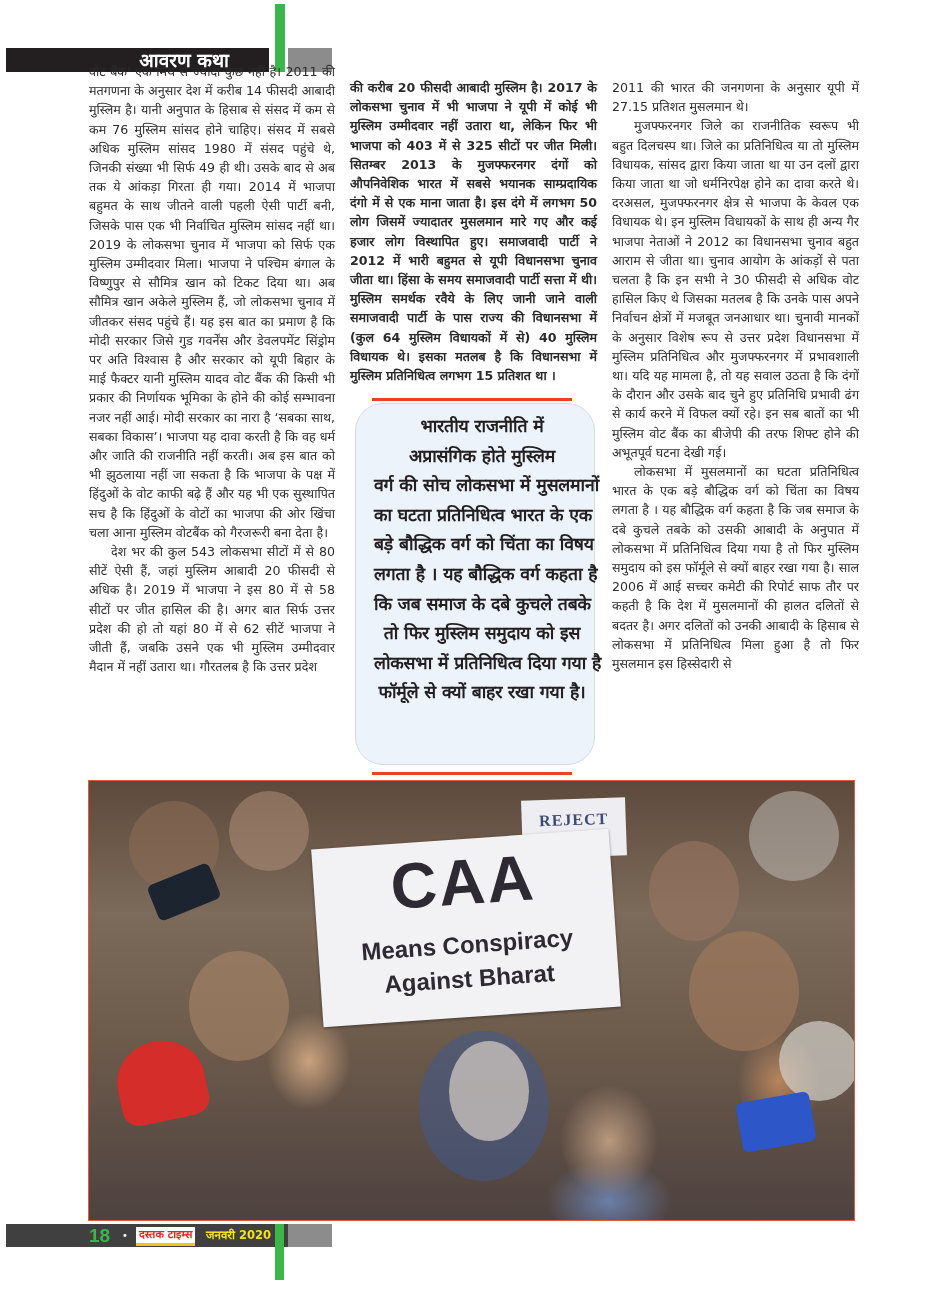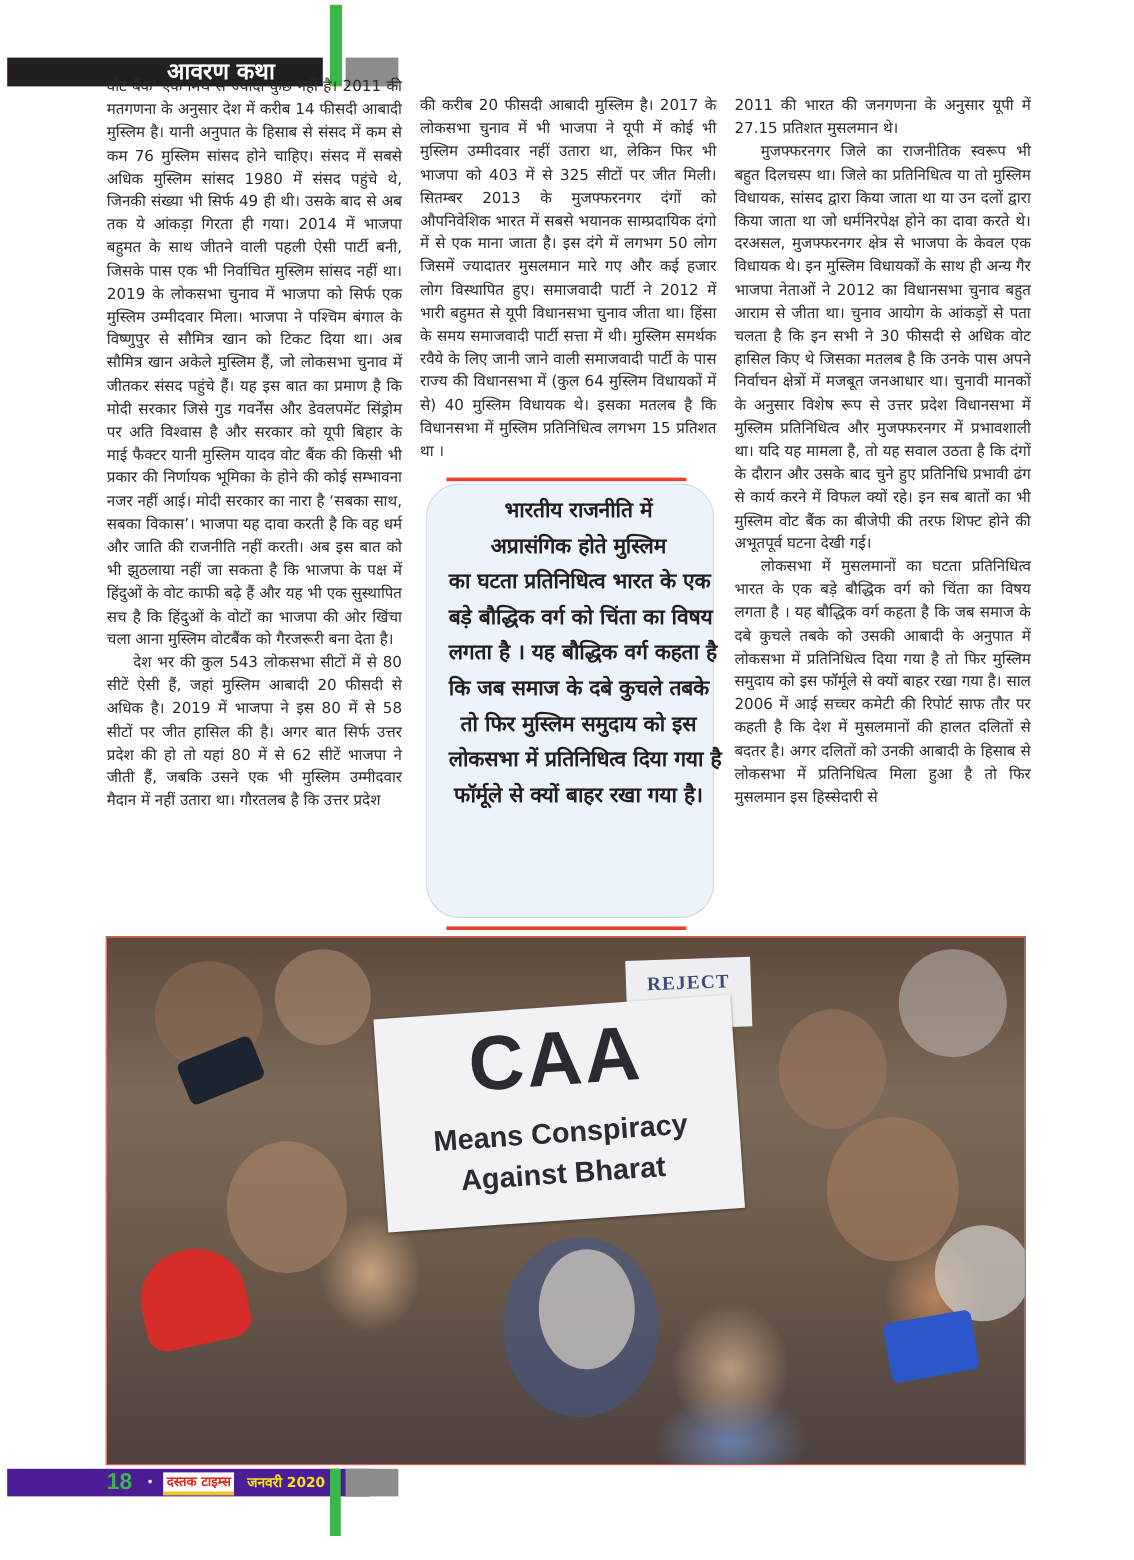--- a/index.html
+++ b/index.html
@@ -6,21 +6,21 @@
   body{width:945px;height:1300px;position:relative;overflow:hidden;font-family:"DejaVu Sans",sans-serif;color:#231f20;}
   .hdr-bar{position:absolute;left:6px;top:48px;width:263px;height:24px;background:#231f20;}
   .hdr-title{position:absolute;right:40px;top:0;height:24px;line-height:24px;font-size:19px;font-weight:bold;color:#ffffff;font-family:"DejaVu Sans",sans-serif;}
   .hdr-green{position:absolute;left:275px;top:4px;width:10px;height:68px;background:#3cb54a;}
   .hdr-grey{position:absolute;left:288px;top:48px;width:44px;height:24px;background:#8c8c8c;}
 
   .col{position:absolute;font-size:12.6px;line-height:19.2px;text-align:justify;color:#2b2b2b;}
   .col p{margin:0;}
   .col p.ind{text-indent:22px;}
   .col1{left:89px;top:62px;width:246px;}
-  .col2{left:350px;top:78px;width:247px;}
+  .col2{left:350px;top:78px;width:247px;font-weight:bold;}
   .col3{left:612px;top:78px;width:247px;}
 
   .redline{position:absolute;height:3px;background:#e8412c;}
   .rl1{left:372px;top:398px;width:200px;}
   .rl2{left:372px;top:772px;width:200px;}
 
   .pullquote{position:absolute;left:355px;top:403px;width:240px;height:362px;background:#edf3fa;border:1px solid #d5dbe3;border-radius:28px 28px 28px 28px;box-sizing:border-box;padding:8px 4px 0 18px;text-align:center;}
   .pq-line{display:block;font-size:17.6px;line-height:29.6px;font-weight:bold;color:#231f20;white-space:nowrap;letter-spacing:-0.2px;}
 
   .photo{position:absolute;left:88px;top:780px;width:767px;height:441px;border:1px solid #e05a47;box-sizing:border-box;overflow:hidden;
@@ -35,21 +35,21 @@
   .sign-big{position:absolute;left:0;right:0;top:8px;text-align:center;font-family:"Liberation Sans",sans-serif;font-weight:bold;font-size:64px;line-height:70px;color:#2d2a33;letter-spacing:2px;}
   .sign-small{position:absolute;left:0;right:0;text-align:center;font-family:"Liberation Sans",sans-serif;font-size:24px;line-height:28px;color:#2d2a33;font-weight:bold;}
   .sign-s1{top:92px;}
   .sign-s2{top:126px;}
   .sign2{position:absolute;left:433px;top:18px;width:104px;height:58px;background:#eeeef2;transform:rotate(-2deg);}
   .sign2-text{position:absolute;left:0;right:0;top:12px;text-align:center;font-family:"Liberation Serif",serif;font-weight:bold;font-size:16px;color:#3d4a7a;letter-spacing:1px;}
   .phone1{position:absolute;left:62px;top:92px;width:66px;height:38px;background:#1c2430;border-radius:6px;transform:rotate(-22deg);}
   .phone2{position:absolute;left:650px;top:316px;width:74px;height:50px;background:#2d56c9;border-radius:6px;transform:rotate(-10deg);}
   .redcap{position:absolute;left:28px;top:260px;width:88px;height:80px;background:#d42d2a;border-radius:50% 50% 20% 20%;transform:rotate(-12deg);}
 
-  .ftr-bar{position:absolute;left:6px;top:1224px;width:302px;height:23px;background:#4c1d95;}
+  .ftr-bar{position:absolute;left:6px;top:1224px;width:302px;height:23px;background:#404040;}
   .ftr-page{position:absolute;left:83px;top:0;height:23px;line-height:23px;font-size:19px;font-weight:bold;color:#3cb54a;font-family:"Liberation Sans",sans-serif;}
   .ftr-dot{position:absolute;left:116px;top:0;height:23px;line-height:23px;font-size:10px;color:#ffffff;}
   .ftr-logo{position:absolute;left:130px;top:3px;height:16px;padding:0 3px;background:#ffffff;border-bottom:3px solid #f0c419;font-size:11px;line-height:16px;font-weight:bold;color:#e3261c;white-space:nowrap;}
   .ftr-date{position:absolute;left:200px;top:0;height:23px;line-height:23px;font-size:11.5px;font-weight:bold;color:#f5e21b;white-space:nowrap;}
   .ftr-green{position:absolute;left:275px;top:1224px;width:9px;height:56px;background:#3cb54a;}
   .ftr-grey{position:absolute;left:288px;top:1224px;width:44px;height:23px;background:#8c8c8c;}
 </style>
 </head>
 <body>
 
@@ -65,20 +65,21 @@
 </div>
 
 <div class="col col2">
   <p>की करीब 20 फीसदी आबादी मुस्लिम है। 2017 के लोकसभा चुनाव में भी भाजपा ने यूपी में कोई भी मुस्लिम उम्मीदवार नहीं उतारा था, लेकिन फिर भी भाजपा को 403 में से 325 सीटों पर जीत मिली। सितम्बर 2013 के मुजफ्फरनगर दंगों को औपनिवेशिक भारत में सबसे भयानक साम्प्रदायिक दंगो में से एक माना जाता है। इस दंगे में लगभग 50 लोग जिसमें ज्यादातर मुसलमान मारे गए और कई हजार लोग विस्थापित हुए। समाजवादी पार्टी ने 2012 में भारी बहुमत से यूपी विधानसभा चुनाव जीता था। हिंसा के समय समाजवादी पार्टी सत्ता में थी। मुस्लिम समर्थक रवैये के लिए जानी जाने वाली समाजवादी पार्टी के पास राज्य की विधानसभा में (कुल 64 मुस्लिम विधायकों में से) 40 मुस्लिम विधायक थे। इसका मतलब है कि विधानसभा में मुस्लिम प्रतिनिधित्व लगभग 15 प्रतिशत था ।</p>
 </div>
 
 <div class="redline rl1"></div>
 <div class="pullquote">
   <span class="pq-line">भारतीय राजनीति में</span>
   <span class="pq-line">अप्रासंगिक होते मुस्लिम</span>
+  <span class="pq-line">वर्ग की सोच लोकसभा में मुसलमानों</span>
   <span class="pq-line">का घटता प्रतिनिधित्व  भारत के एक</span>
   <span class="pq-line">बड़े बौद्धिक वर्ग को  चिंता का  विषय</span>
   <span class="pq-line">लगता है । यह बौद्धिक वर्ग कहता है</span>
   <span class="pq-line">कि जब समाज के दबे कुचले तबके</span>
   <span class="pq-line">तो फिर मुस्लिम समुदाय को इस</span>
   <span class="pq-line">लोकसभा में प्रतिनिधित्व दिया गया है</span>
   <span class="pq-line">फॉर्मूले से क्यों बाहर रखा गया है।</span>
 </div>
 <div class="redline rl2"></div>
 

